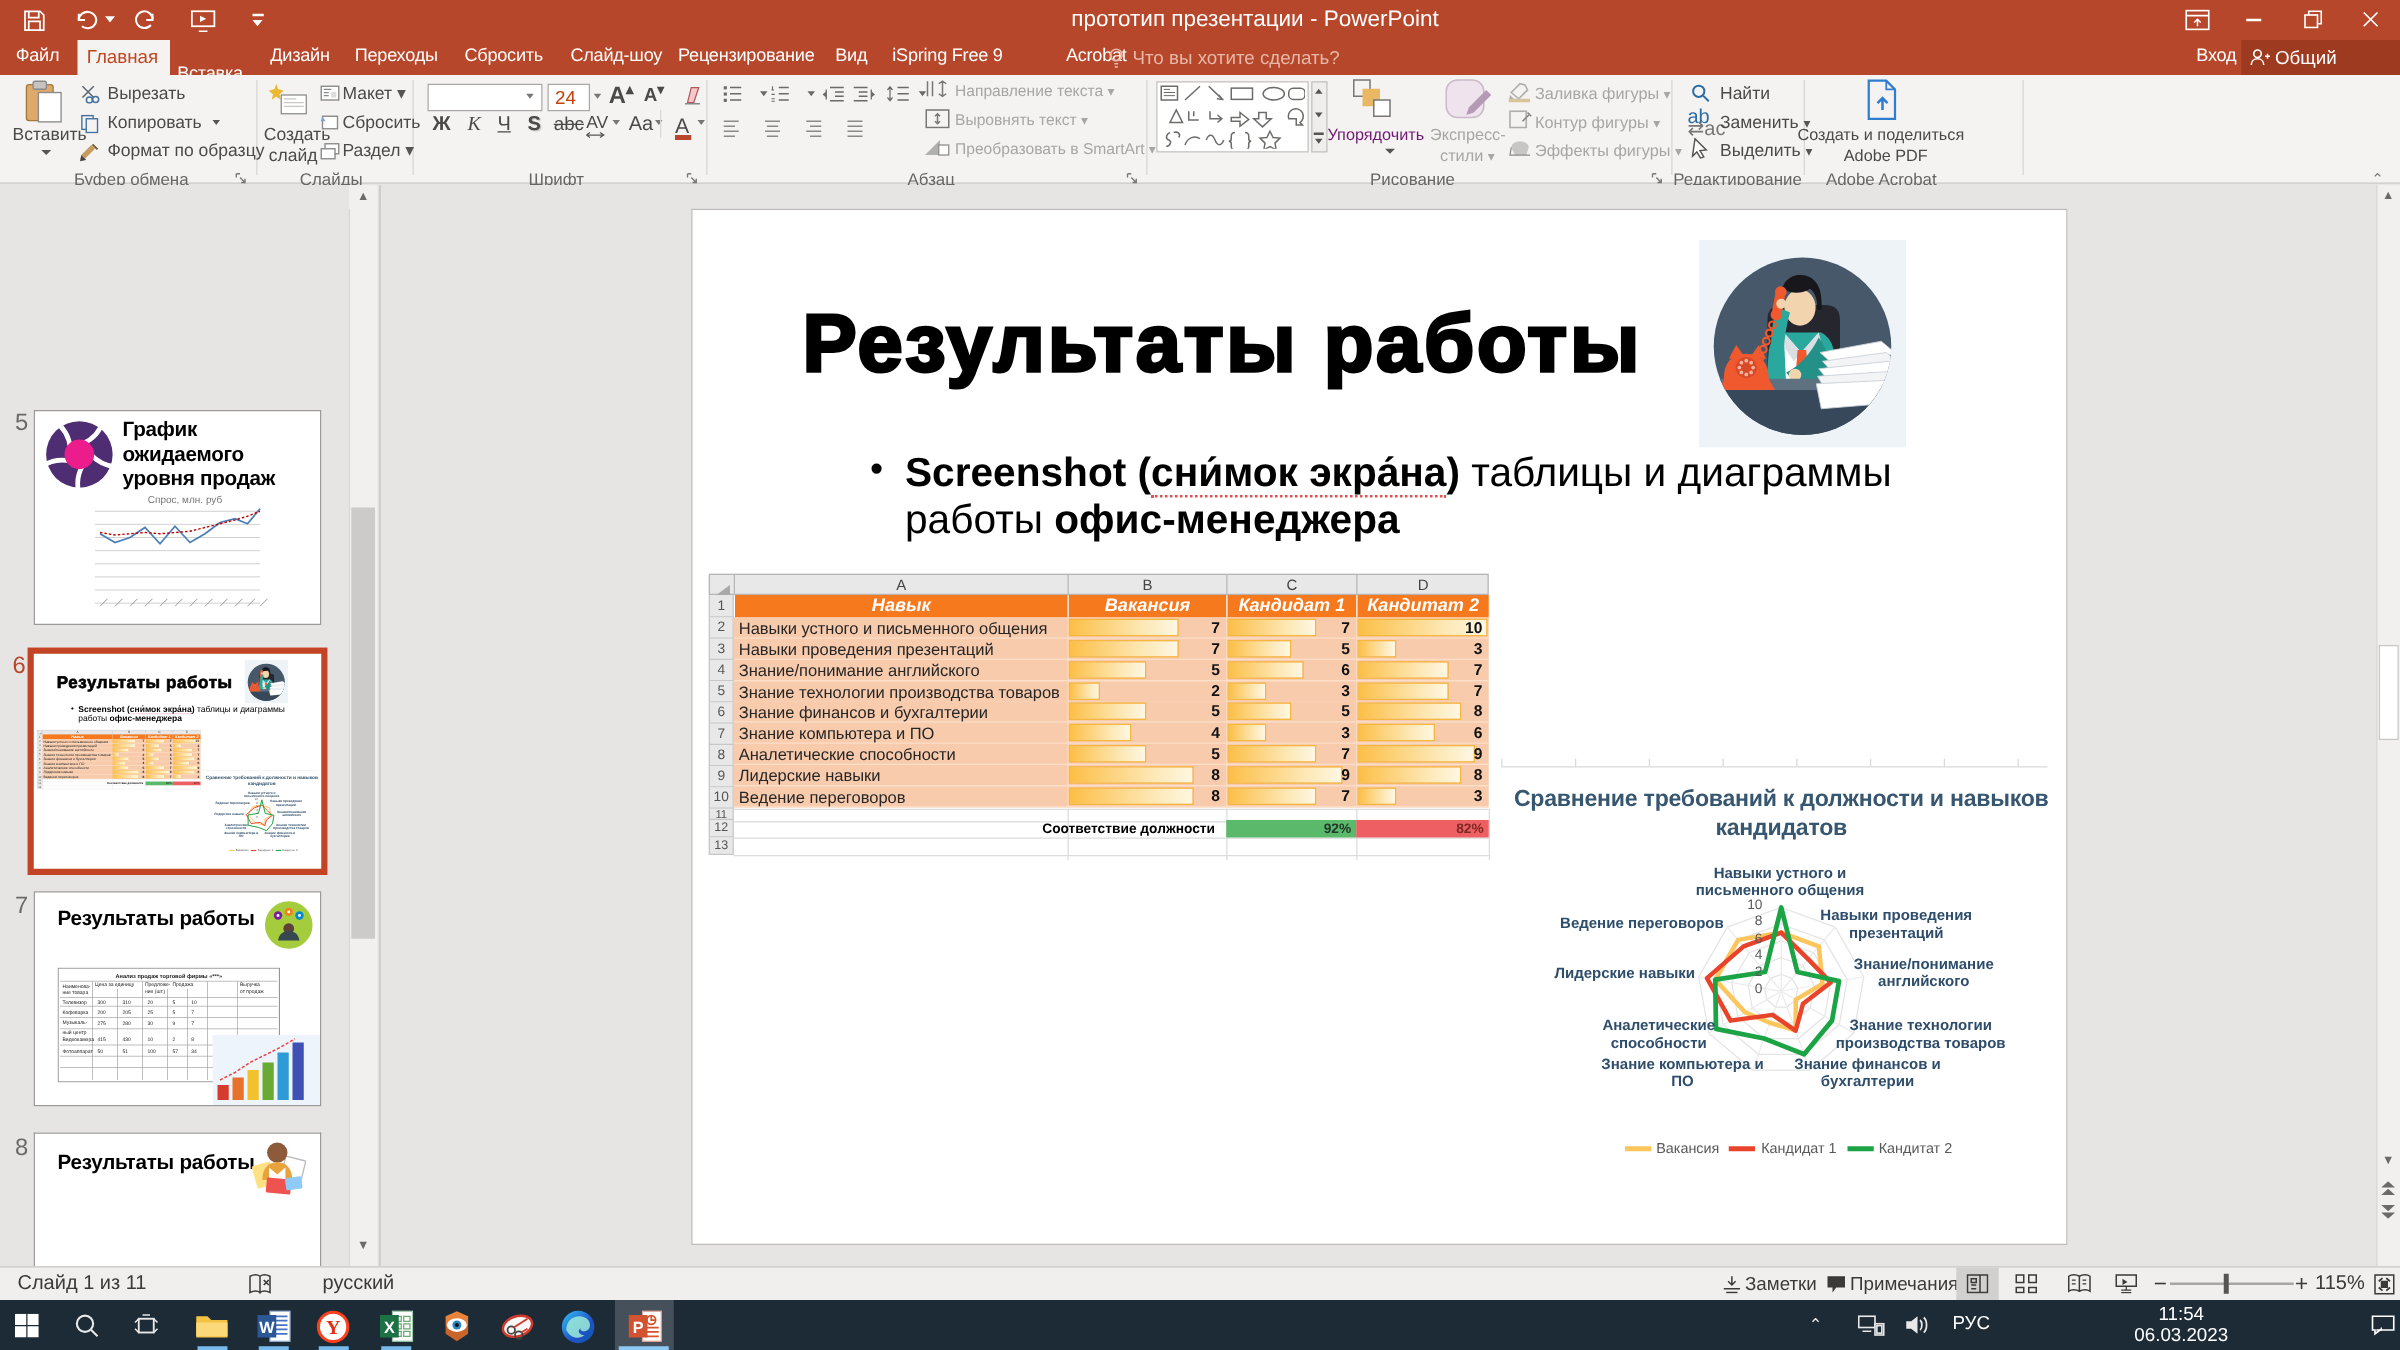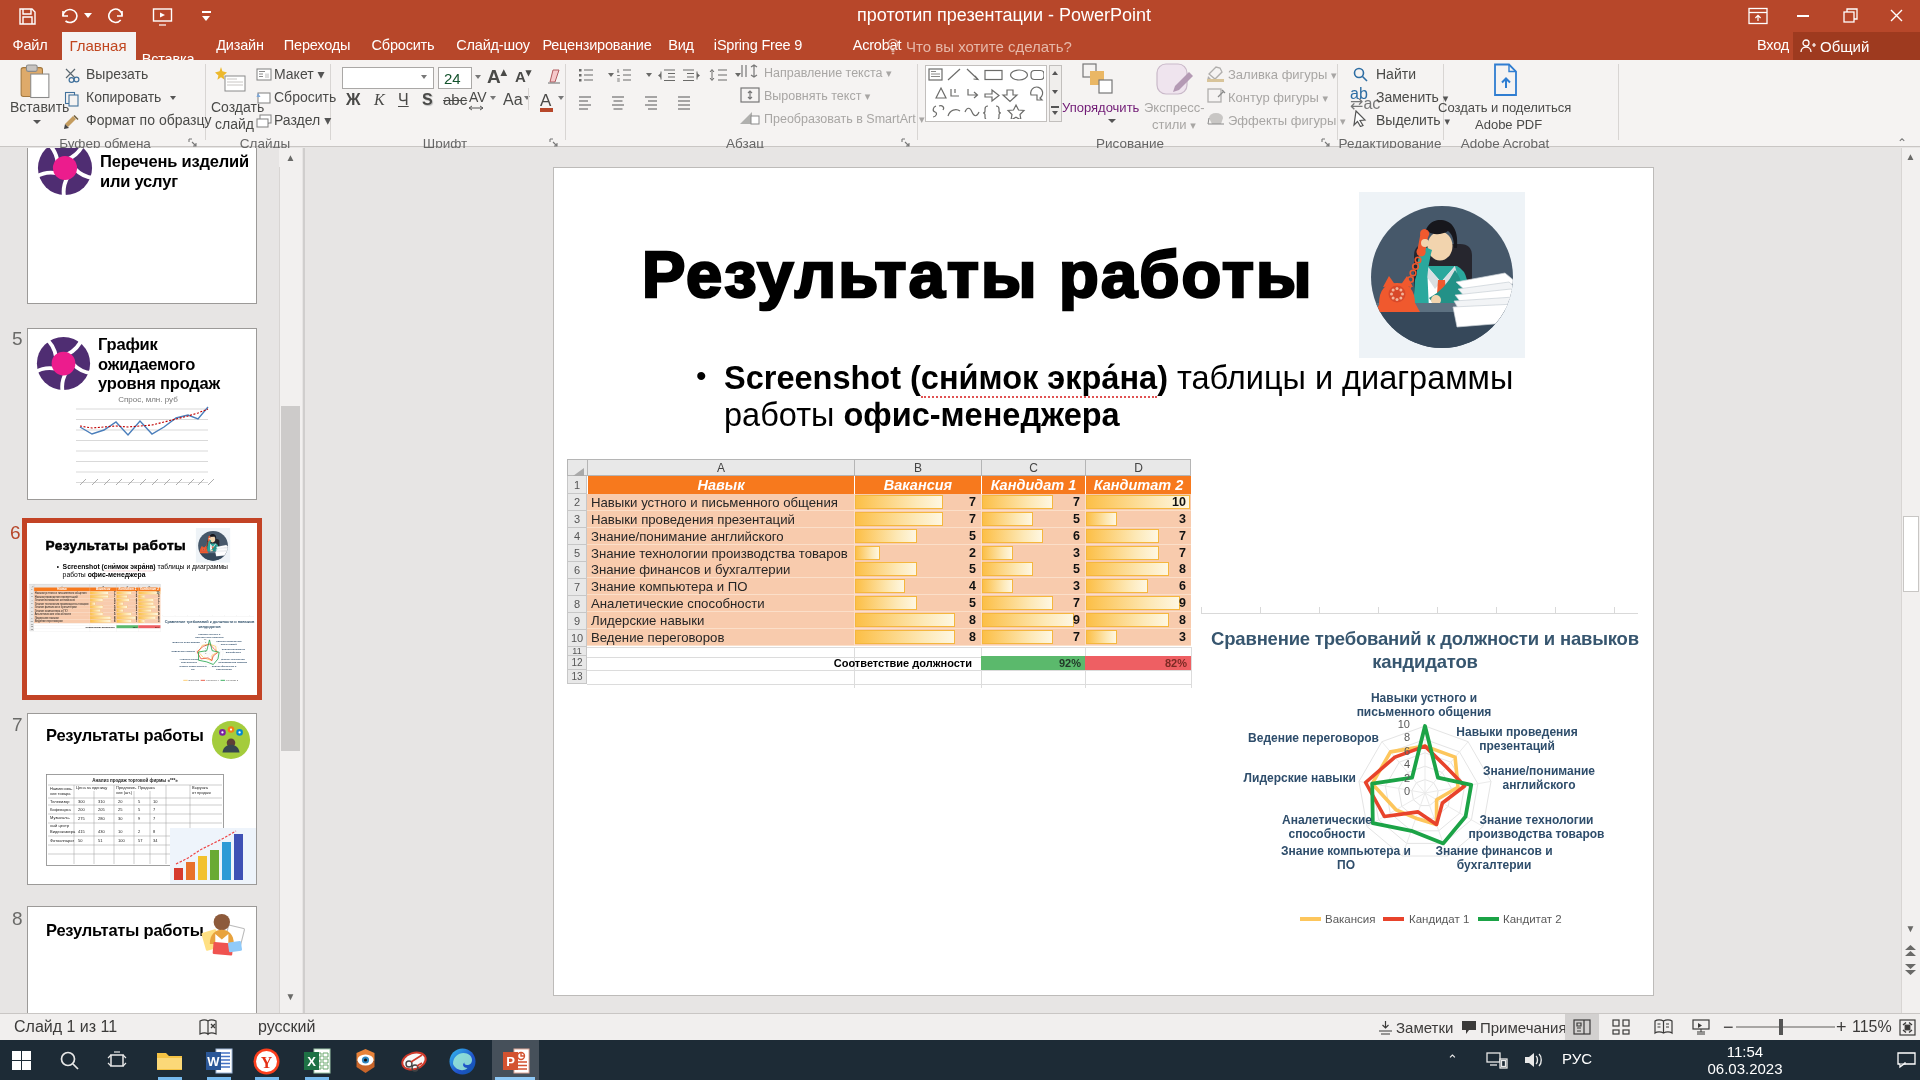--- a/index.html
+++ b/index.html
@@ -138,21 +138,21 @@
  <div class="a rbt" style="left:274px;top:29px">Сбросить</div>
  <svg class="a" style="left:256px;top:54px" width="16" height="14" viewBox="0 0 16 14" fill="none" stroke="#8a8a8a" stroke-width="1.1">
   <rect x="4" y="1" width="11" height="8" fill="#fff"></rect>
         <rect x="1" y="5" width="11" height="8" fill="#fff"></rect>
       </svg>
  <div class="a rbt" style="left:274px;top:52px">Раздел <span style="color:#555">▾</span></div>
  <div class="a gl" style="left:210px;top:76px;width:110px">Слайды</div>
 
  <div class="a" style="left:342px;top:7px;width:92px;height:22px;background:#fff;border:1px solid #aaa8a6"></div>
  <div class="a" style="left:421px;top:15px;width:0;height:0;border-left:3.5px solid transparent;border-right:3.5px solid transparent;border-top:4px solid #777"></div>
- <div class="a" style="left:438px;top:7px;width:34px;height:22px;background:#fff;border:1px solid #aaa8a6;font-size:15px;color:#14532d;padding:2px 0 0 5px">24</div>
+ <div class="a" style="left:438px;top:7px;width:34px;height:22px;background:#fff;border:1px solid #aaa8a6;font-size:15px;color:#c2410c;padding:2px 0 0 5px">24</div>
  <div class="a" style="left:475px;top:15px;width:0;height:0;border-left:3.5px solid transparent;border-right:3.5px solid transparent;border-top:4px solid #777"></div>
  <div class="a" style="left:487px;top:6px;color:#4a4a48;font-size:19px;font-weight:bold">A<span style="font-size:12px;position:relative;top:-7px">▴</span></div>
  <div class="a" style="left:515px;top:8px;color:#4a4a48;font-size:15px;font-weight:bold">A<span style="font-size:11px;position:relative;top:-6px">▾</span></div>
  <svg class="a" style="left:545px;top:8px" width="20" height="18" viewBox="0 0 20 18">
   <path d="M8 2h6l-4 12H5z" fill="#f6c8ca" stroke="#b05a5e" stroke-width="1"></path>
         <path d="M3 15h12" stroke="#888" stroke-width="1.3"></path>
       </svg>
  <div class="a" style="left:346px;top:31px;color:#4a4a48;font-size:16px;font-weight:bold">Ж</div>
  <div class="a" style="left:374px;top:31px;color:#4a4a48;font-size:16px;font-style:italic;font-family:'Liberation Serif',serif">К</div>
  <div class="a" style="left:398px;top:31px;color:#4a4a48;font-size:16px;text-decoration:underline">Ч</div>
@@ -320,44 +320,20 @@
  <div class="a" style="left:1475px;top:117px;color:#4a4a48;font-size:13px;white-space:nowrap">Adobe PDF</div>
  <div class="a gl" style="left:1450px;top:136px;width:110px">Adobe Acrobat</div>
  <div class="a" style="left:1897px;top:136px;color:#777;font-size:12px">⌃</div>
 
 <div class="a" style="left:0;top:148px;width:305px;height:865px;background:#e7e5e4;overflow:hidden">
  <div class="a" style="left:12px;top:180px;color:#6a6a68;font-size:19px">5</div>
  <div class="a" style="left:10px;top:374px;color:#b7472a;font-size:19px">6</div>
  <div class="a" style="left:12px;top:566px;color:#6a6a68;font-size:19px">7</div>
  <div class="a" style="left:12px;top:760px;color:#6a6a68;font-size:19px">8</div>
 
- <div class="a" style="left:27px;top:-16px;width:230px;height:172px;background:#fff;border:1px solid #9c9a98;overflow:hidden">
-  <div class="a" style="left:8px;top:6px">
-          <svg width="58" height="58" viewBox="0 0 60 60">
-<circle cx="30" cy="30" r="28" fill="#4f2d72"></circle>
-            <g transform="rotate(0 30 30)">
-              <path d="M33 21 Q46 15 50 2" stroke="#fff" stroke-width="4" fill="none" stroke-linecap="round"></path>
-            </g>
-            <g transform="rotate(72 30 30)">
-              <path d="M33 21 Q46 15 50 2" stroke="#fff" stroke-width="4" fill="none" stroke-linecap="round"></path>
-            </g>
-            <g transform="rotate(144 30 30)">
-              <path d="M33 21 Q46 15 50 2" stroke="#fff" stroke-width="4" fill="none" stroke-linecap="round"></path>
-            </g>
-            <g transform="rotate(216 30 30)">
-              <path d="M33 21 Q46 15 50 2" stroke="#fff" stroke-width="4" fill="none" stroke-linecap="round"></path>
-            </g>
-            <g transform="rotate(288 30 30)">
-              <path d="M33 21 Q46 15 50 2" stroke="#fff" stroke-width="4" fill="none" stroke-linecap="round"></path>
-            </g>
-            <circle cx="30" cy="30" r="12.5" fill="#ec1c8d"></circle>
-          </svg>
-        </div>
-  <div class="a" style="left:72px;top:18px;font-size:16.5px;font-weight:bold;color:#000;line-height:20px;letter-spacing:-.2px">Перечень изделий<br>или услуг</div>
- </div>
 
  <div class="a" style="left:27px;top:180px;width:230px;height:172px;background:#fff;border:1px solid #9c9a98;overflow:hidden">
   <div class="a" style="left:7px;top:6px">
           <svg width="57" height="57" viewBox="0 0 60 60">
 <circle cx="30" cy="30" r="28" fill="#4f2d72"></circle>
             <g transform="rotate(0 30 30)">
               <path d="M33 21 Q46 15 50 2" stroke="#fff" stroke-width="4" fill="none" stroke-linecap="round"></path>
             </g>
             <g transform="rotate(72 30 30)">
               <path d="M33 21 Q46 15 50 2" stroke="#fff" stroke-width="4" fill="none" stroke-linecap="round"></path>

